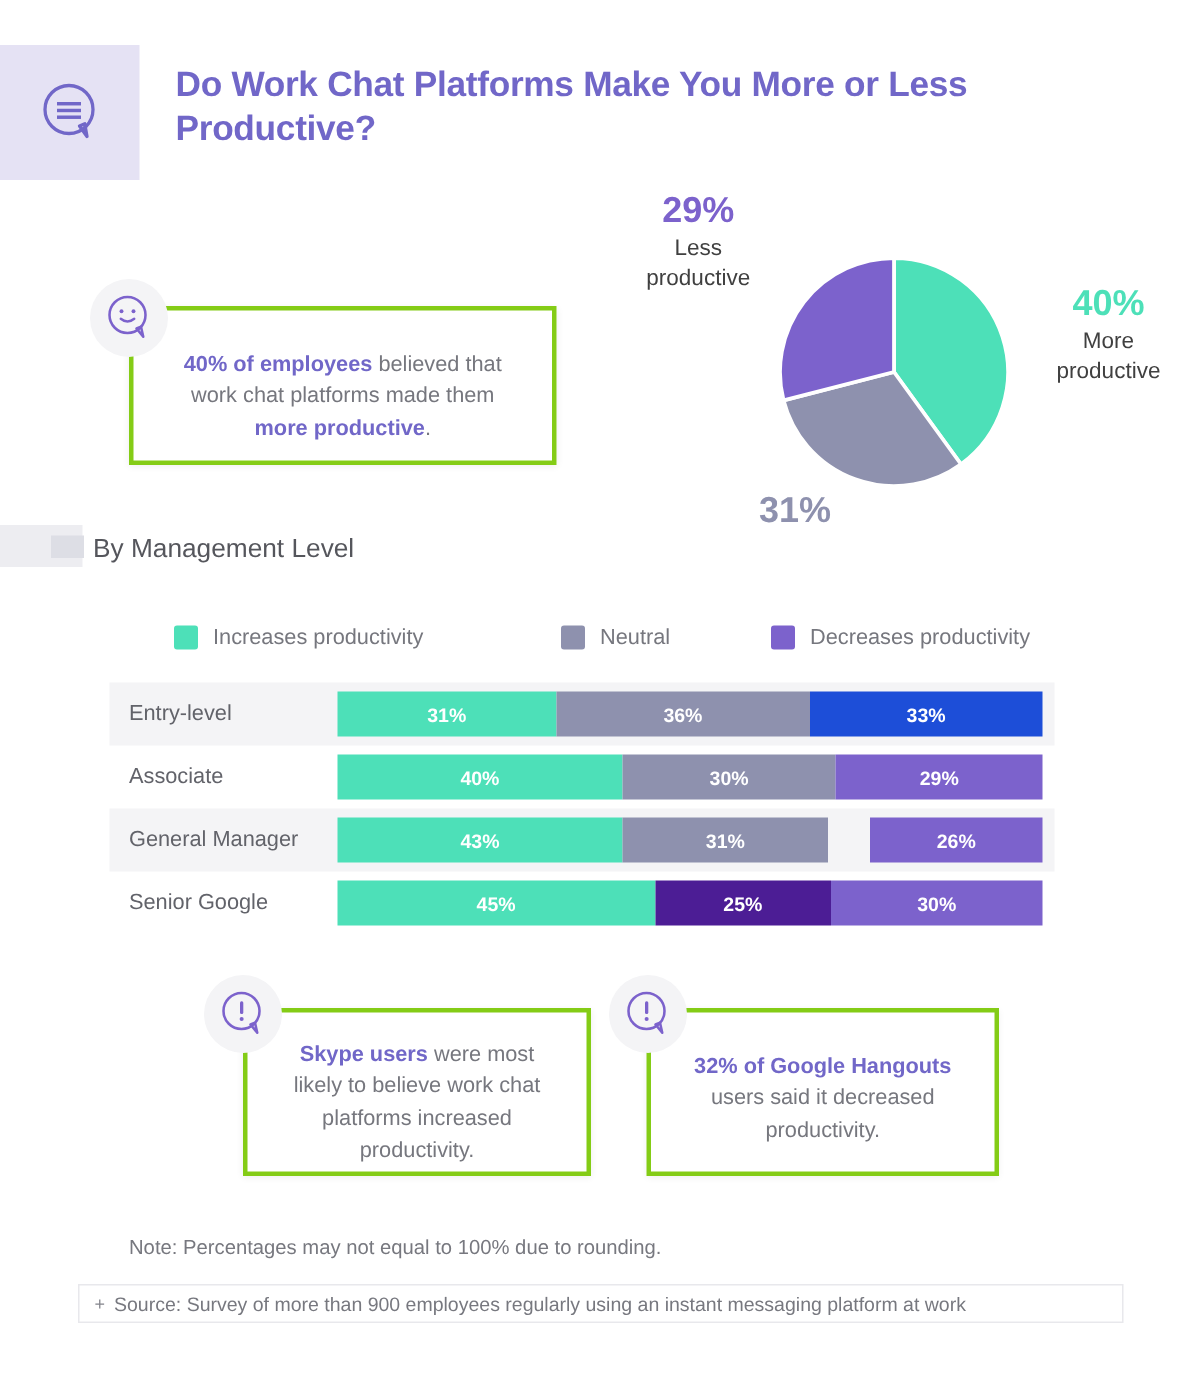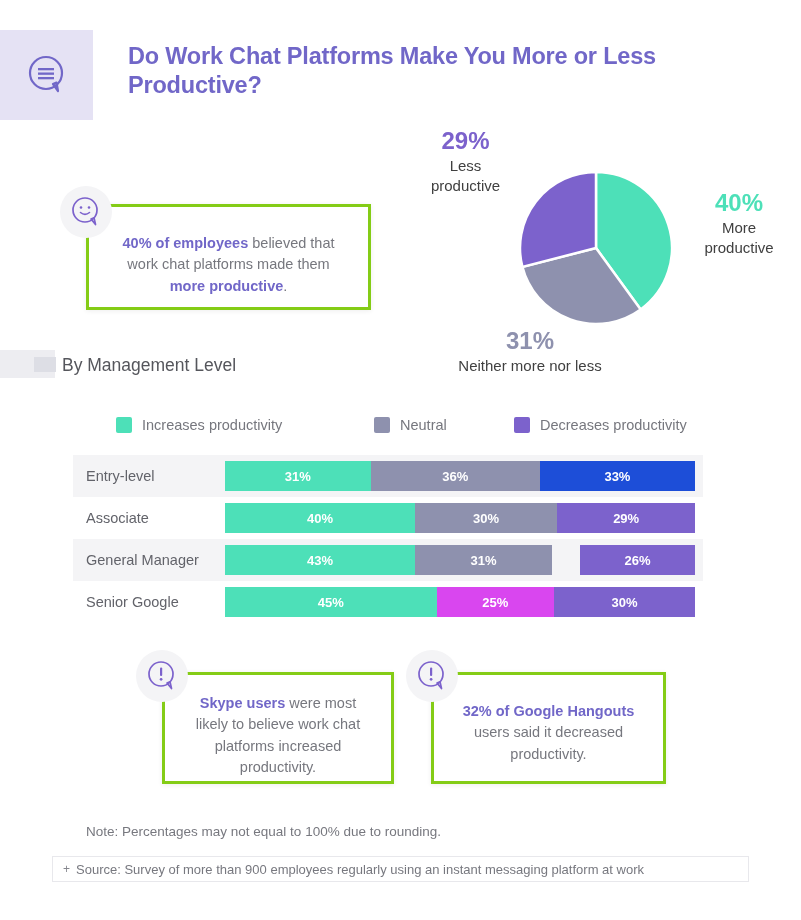--- a/index.html
+++ b/index.html
@@ -13,21 +13,21 @@
     color: #6d6e74;
   }
 
   
   .header { position: absolute; left: 0; top: 30px; width: 801px; height: 90px; }
   .header-iconbox {
     position: absolute; left: 0; top: 0; width: 93px; height: 90px;
     background: #e5e2f4; display: flex; align-items: center; justify-content: center;
   }
   .header-title {
-    position: absolute; left: 128px; top: 12px; width: 600px;
+    position: absolute; left: 117px; top: 12px; width: 600px;
     font-size: 23.5px; font-weight: bold; line-height: 1.22;
     color: #7167c8; letter-spacing: -0.2px;
   }
 
   
   .pie-wrap { position: absolute; left: 520px; top: 172px; width: 152px; height: 152px; }
   .pie-svg { display: block; }
 
   .pie-lbl { position: absolute; text-align: center; }
   .pie-lbl .num { font-size: 24px; font-weight: bold; line-height: 1.25; }
@@ -141,21 +141,20 @@
 <div class="pie-lbl lbl-less">
   <div class="num">29%</div>
   <div class="cap">Less<br>productive</div>
 </div>
 <div class="pie-lbl lbl-more">
   <div class="num">40%</div>
   <div class="cap">More<br>productive</div>
 </div>
 <div class="pie-lbl lbl-neither">
   <div class="num">31%</div>
-  <div class="cap">Neither more nor less</div>
 </div>
 
 <div class="callout callout-top">
   <div class="callout-text"><b>40% of employees</b><span> believed that work chat platforms made them </span><b>more productive</b><span>.</span></div>
 </div>
 <div class="bubble-badge badge-top">
   <svg width="36" height="36" viewBox="0 0 36 36">
     <circle cx="17" cy="16" r="12" fill="none" stroke="#7c62cc" stroke-width="1.7"></circle>
     <path d="M23 25 L27.5 30.5 L26 23.8 Z" fill="none" stroke="#7c62cc" stroke-width="1.7" stroke-linejoin="round"></path>
     <circle cx="13" cy="13.5" r="1.3" fill="#7c62cc"></circle>
@@ -205,21 +204,21 @@
       <div class="bar-track">
         <div class="seg" style="background: rgb(77, 224, 184); width: 43%;">43%</div>
         <div class="seg" style="background: rgb(142, 145, 174); width: 31%;">31%</div>
         <div class="seg" style="background: rgb(124, 98, 204); width: 26%; margin-left: 28px;">26%</div>
       </div>
     </div>
     <div class="bar-row">
       <div class="bar-row-label">Senior Google</div>
       <div class="bar-track">
         <div class="seg" style="background: rgb(77, 224, 184); width: 45%;">45%</div>
-        <div class="seg" style="background: #d946ef; width: 25%;">25%</div>
+        <div class="seg" style="background: #4c1d95; width: 25%;">25%</div>
         <div class="seg" style="background: rgb(124, 98, 204); width: 30%;">30%</div>
       </div>
     </div>
   </div>
 
 <div class="callout callout-b1">
   <div class="callout-text"><b>Skype users</b><span> were most likely to believe work chat platforms increased productivity.</span></div>
 </div>
 <div class="bubble-badge badge-b1">
   <svg width="36" height="36" viewBox="0 0 36 36">

